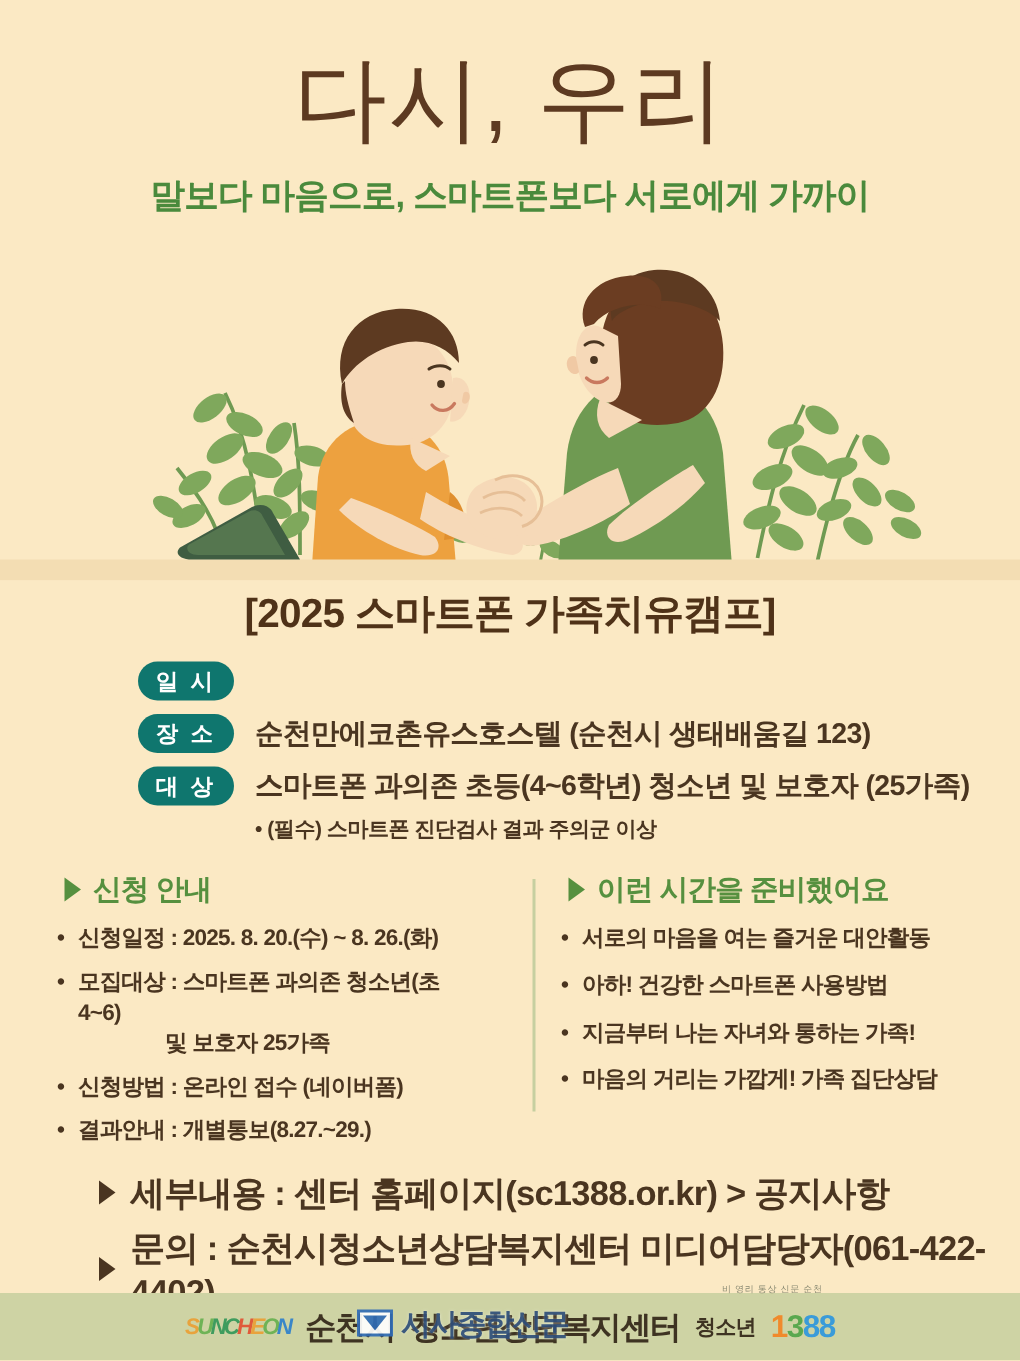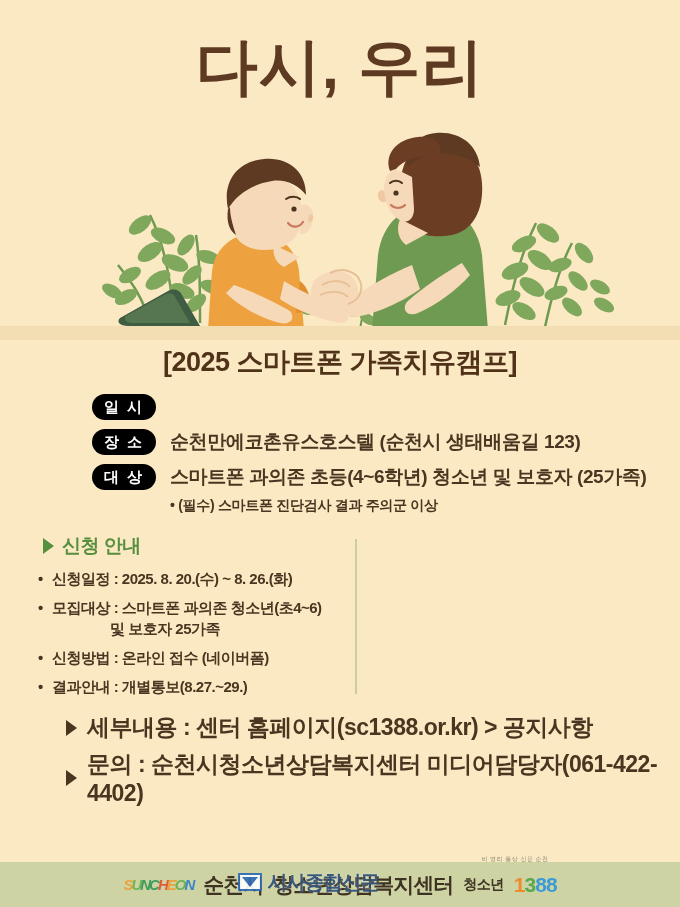--- a/index.html
+++ b/index.html
@@ -23,21 +23,21 @@
     overflow: hidden;
   }
 
   
   .header {
     padding-top: 34px;
     text-align: center;
   }
   .main-title {
     font-size: 62px;
-    font-weight: bold;
+    font-weight: normal;
     letter-spacing: 1px;
     color: #5d3a21;
     line-height: 1.05;
     margin: 0;
   }
   .sub-title {
     margin-top: 16px;
     font-size: 23px;
     font-weight: bold;
     color: #4a8a3c;
@@ -72,21 +72,21 @@
   .info-row {
     display: flex;
     align-items: center;
     margin-bottom: 9px;
   }
   .badge {
     flex: 0 0 auto;
     width: 64px;
     height: 26px;
     border-radius: 13px;
-    background: #000000;
+    background: #0f766e;
     color: #ffffff;
     font-size: 15px;
     font-weight: bold;
     display: flex;
     align-items: center;
     justify-content: center;
     letter-spacing: 2px;
     margin-right: 14px;
   }
   .info-text {
@@ -274,20 +274,21 @@
     white-space: nowrap;
   }
 </style>
 </head>
 <body>
 
 <div class="poster">
 
   <div class="header">
     <div class="main-title">다시, 우리</div>
+    <div class="sub-title">말보다 마음으로, 스마트폰보다 서로에게 가까이</div>
   </div>
 
   <div class="illustration">
     <svg class="illus-svg" width="680" height="235" viewBox="0 0 680 235" xmlns="http://www.w3.org/2000/svg">
       <rect x="0" y="0" width="680" height="235" fill="#fbe9c4"></rect>
 
       <g stroke="#6f9a52" stroke-width="2.5" fill="none">
         <path d="M175 215 C 170 175, 165 140, 150 110"></path>
         <path d="M200 218 C 200 185, 200 155, 196 130"></path>
         <path d="M150 220 C 145 195, 130 175, 118 160"></path>
@@ -426,20 +427,40 @@
         </li>
         <li>
           <span>신청방법 : 온라인 접수 (네이버폼)</span>
         </li>
         <li>
           <span>결과안내 : 개별통보(8.27.~29.)</span>
         </li>
       </ul>
     </div>
 
+    <div class="col col-right">
+      <div class="col-heading">
+        <span class="tri"></span>
+        <span>이런 시간을 준비했어요</span>
+      </div>
+      <ul class="bullets">
+        <li>
+          <span>서로의 마음을 여는 즐거운 대안활동</span>
+        </li>
+        <li>
+          <span>아하! 건강한 스마트폰 사용방법</span>
+        </li>
+        <li>
+          <span>지금부터 나는 자녀와 통하는 가족!</span>
+        </li>
+        <li>
+          <span>마음의 거리는 가깝게! 가족 집단상담</span>
+        </li>
+      </ul>
+    </div>
   </div>
 
   <div class="contact">
     <div class="contact-line">
       <span class="tri-dark"></span>
       <span>세부내용 : 센터 홈페이지(sc1388.or.kr) &gt; 공지사항</span>
     </div>
     <div class="contact-line">
       <span class="tri-dark"></span>
       <span>문의 : 순천시청소년상담복지센터 미디어담당자(061-422-4402)</span>

